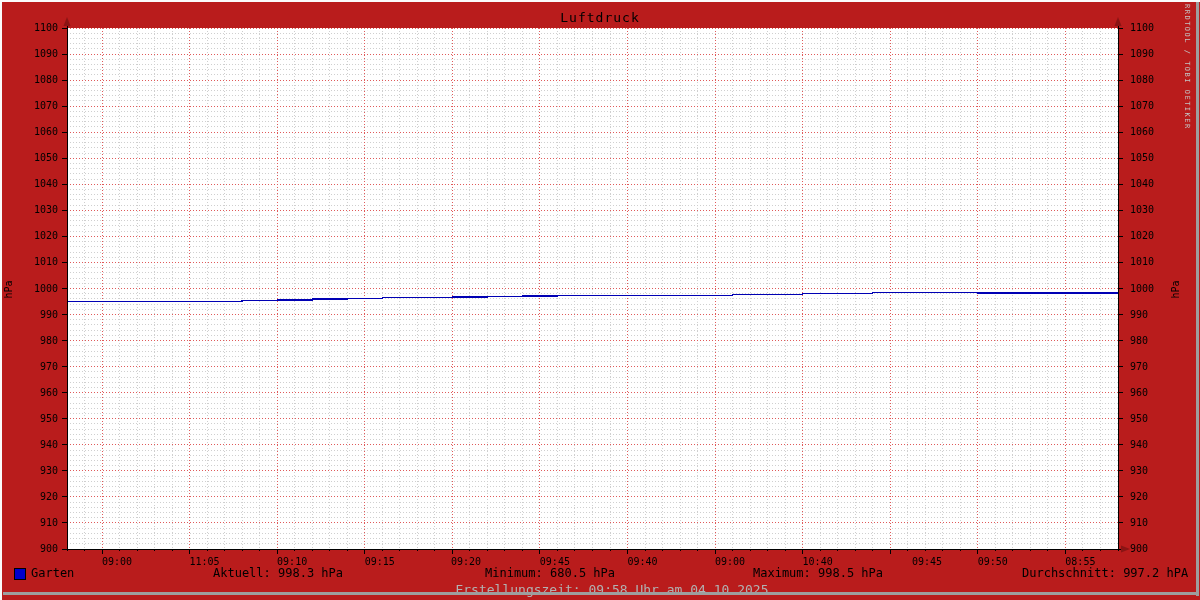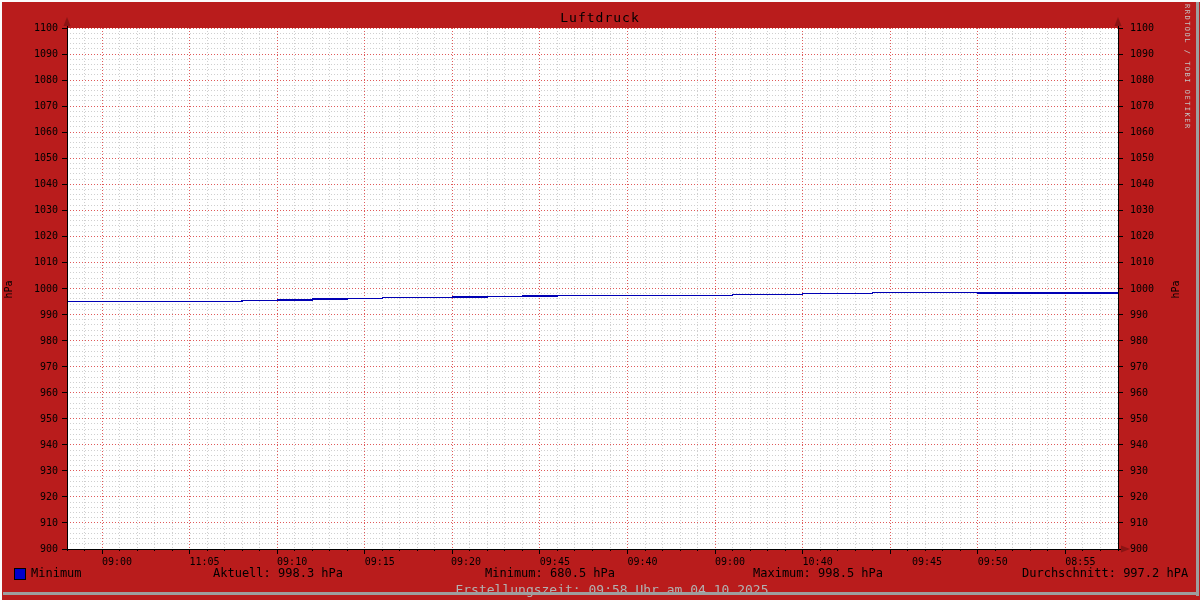--- a/index.html
+++ b/index.html
@@ -376,21 +376,21 @@
       <span class="tick-label x-label" style="left: 1035.45px; position: absolute;">08:55</span>
     </div>
 
   <div class="axis-unit axis-unit-left">hPa</div>
   <div class="axis-unit axis-unit-right">hPa</div>
 
   <div class="watermark">RRDTOOL / TOBI OETIKER</div>
 
   <div class="legend-row">
     <span class="legend-swatch" style="background: rgb(0, 0, 204);"></span>
-    <span class="legend-name">Minimum</span>
+    <span class="legend-name">Garten</span>
     <span class="stat stat-current">Aktuell: 998.3 hPa</span>
     <span class="stat stat-min">Minimum: 680.5 hPa</span>
     <span class="stat stat-max">Maximum: 998.5 hPa</span>
     <span class="stat stat-avg">Durchschnitt: 997.2 hPA</span>
   </div>
 
   <div class="footer-note">Erstellungszeit: 09:58 Uhr am 04.10.2025</div>
 
   <div class="edge edge-bottom"></div>
   <div class="edge edge-right"></div>

